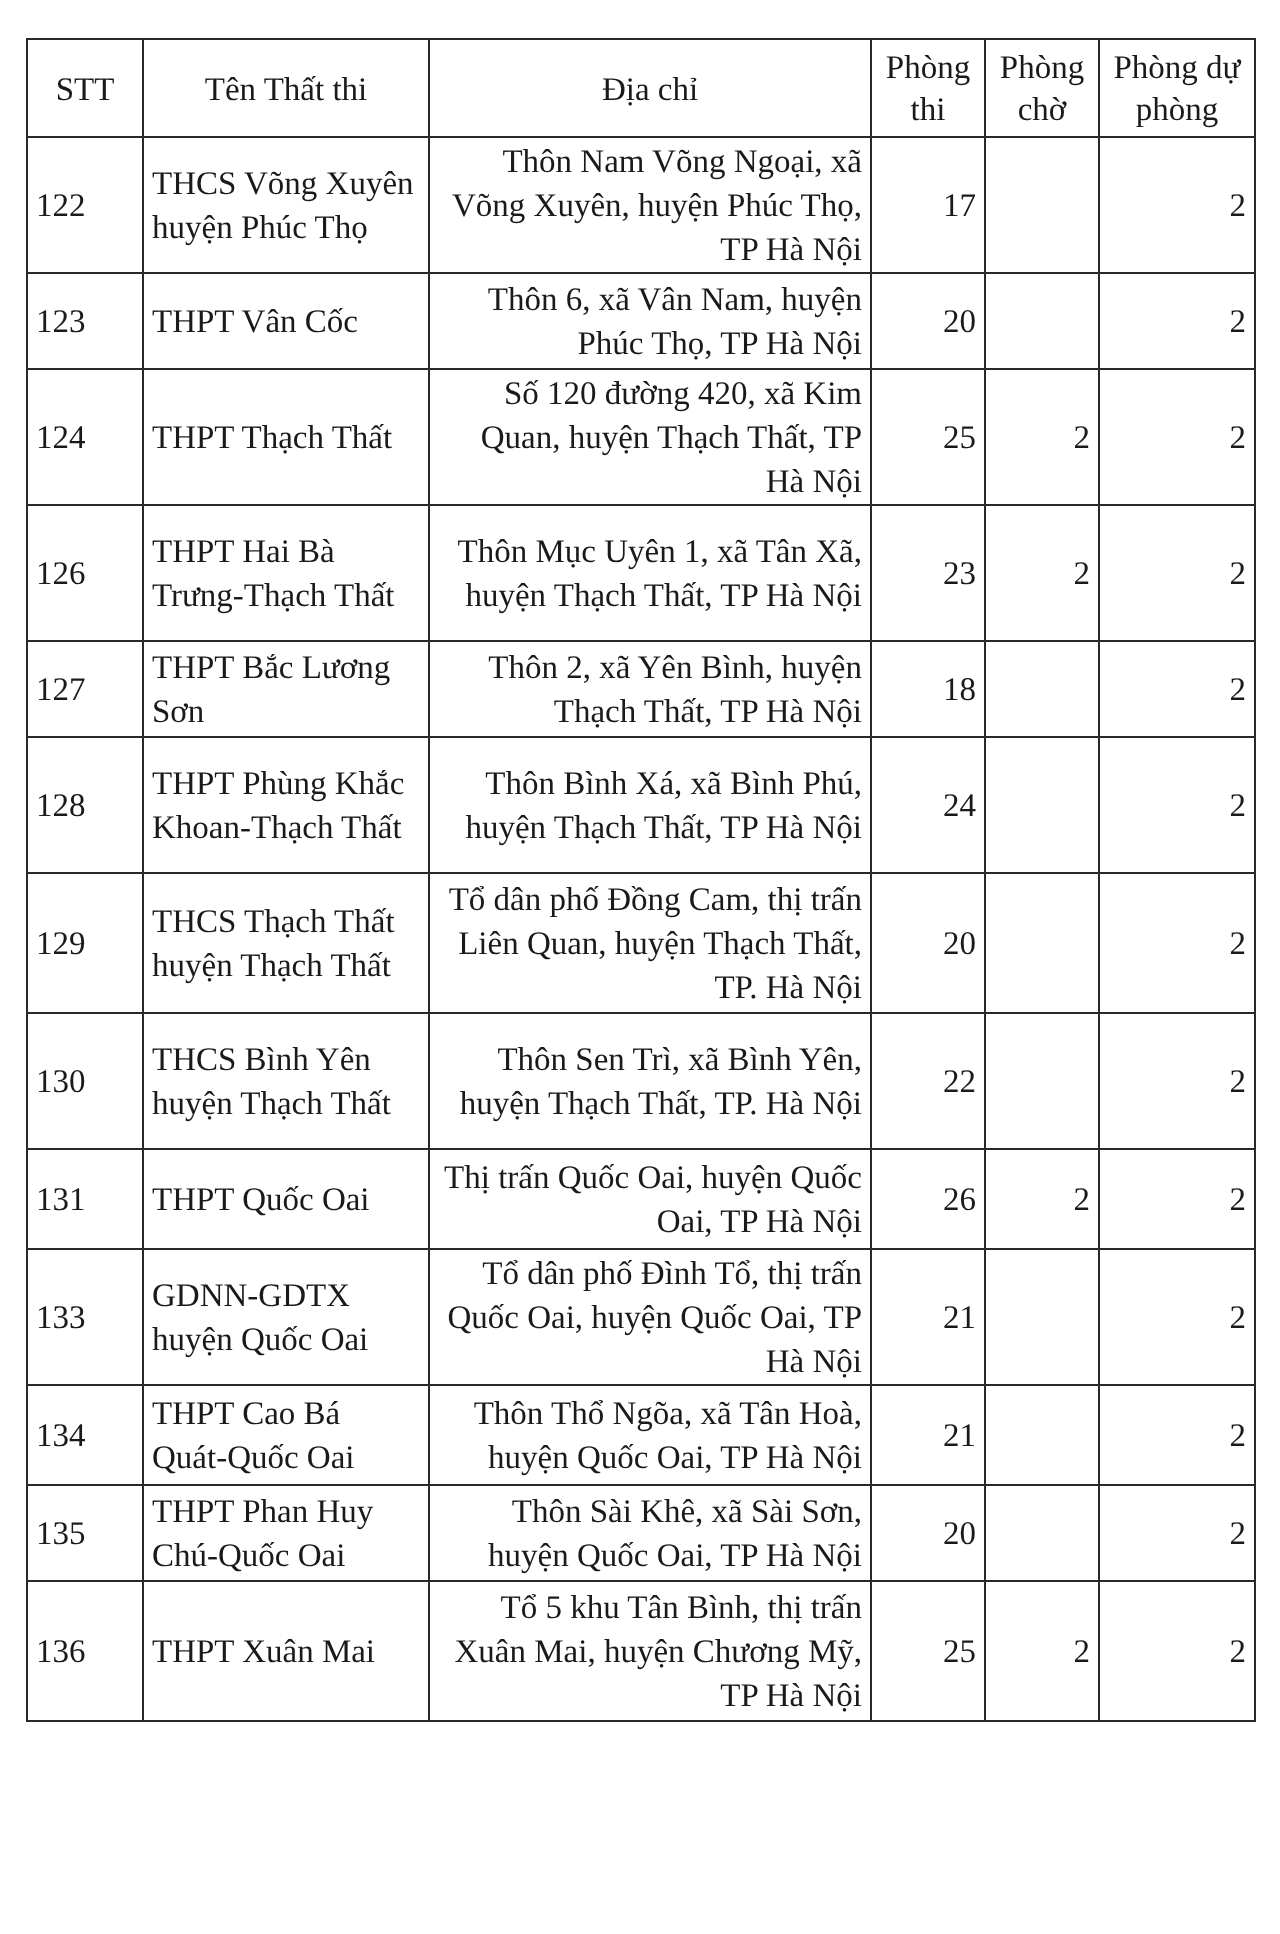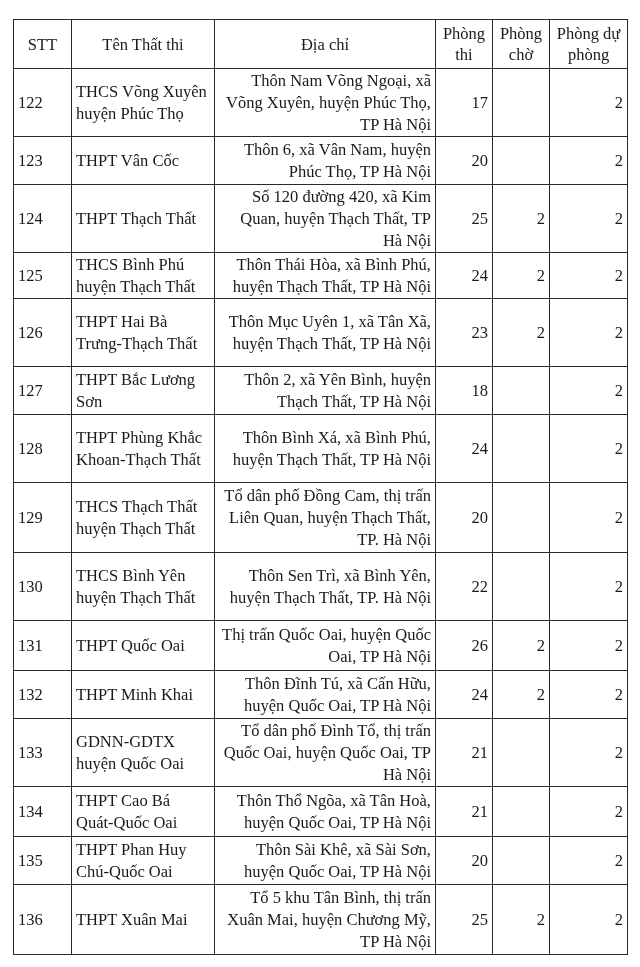--- a/index.html
+++ b/index.html
@@ -82,28 +82,20 @@
       <td class="c-num">2</td>
     </tr>
     <tr style="height:68px">
       <td class="c-stt">124</td>
       <td class="c-name">THPT Thạch Thất</td>
       <td class="c-addr">Số 120 đường 420, xã Kim Quan, huyện Thạch Thất, TP Hà Nội</td>
       <td class="c-num">25</td>
       <td class="c-num">2</td>
       <td class="c-num">2</td>
     </tr>
-    <tr style="height:46px">
-      <td class="c-stt">125</td>
-      <td class="c-name">THCS Bình Phú huyện Thạch Thất</td>
-      <td class="c-addr">Thôn Thái Hòa, xã Bình Phú, huyện Thạch Thất, TP Hà Nội</td>
-      <td class="c-num">24</td>
-      <td class="c-num">2</td>
-      <td class="c-num">2</td>
-    </tr>
     <tr style="height:68px">
       <td class="c-stt">126</td>
       <td class="c-name">THPT Hai Bà Trưng-Thạch Thất</td>
       <td class="c-addr">Thôn Mục Uyên 1, xã Tân Xã, huyện Thạch Thất, TP Hà Nội</td>
       <td class="c-num">23</td>
       <td class="c-num">2</td>
       <td class="c-num">2</td>
     </tr>
     <tr style="height:48px">
       <td class="c-stt">127</td>
@@ -138,28 +130,20 @@
       <td class="c-num">2</td>
     </tr>
     <tr style="height:50px">
       <td class="c-stt">131</td>
       <td class="c-name">THPT Quốc Oai</td>
       <td class="c-addr">Thị trấn Quốc Oai, huyện Quốc Oai, TP Hà Nội</td>
       <td class="c-num">26</td>
       <td class="c-num">2</td>
       <td class="c-num">2</td>
     </tr>
-    <tr style="height:48px">
-      <td class="c-stt">132</td>
-      <td class="c-name">THPT Minh Khai</td>
-      <td class="c-addr">Thôn Đĩnh Tú, xã Cấn Hữu, huyện Quốc Oai, TP Hà Nội</td>
-      <td class="c-num">24</td>
-      <td class="c-num">2</td>
-      <td class="c-num">2</td>
-    </tr>
     <tr style="height:68px">
       <td class="c-stt">133</td>
       <td class="c-name">GDNN-GDTX huyện Quốc Oai</td>
       <td class="c-addr">Tổ dân phố Đình Tổ, thị trấn Quốc Oai, huyện Quốc Oai, TP Hà Nội</td>
       <td class="c-num">21</td>
       <td class="c-num"></td>
       <td class="c-num">2</td>
     </tr>
     <tr style="height:50px">
       <td class="c-stt">134</td>

